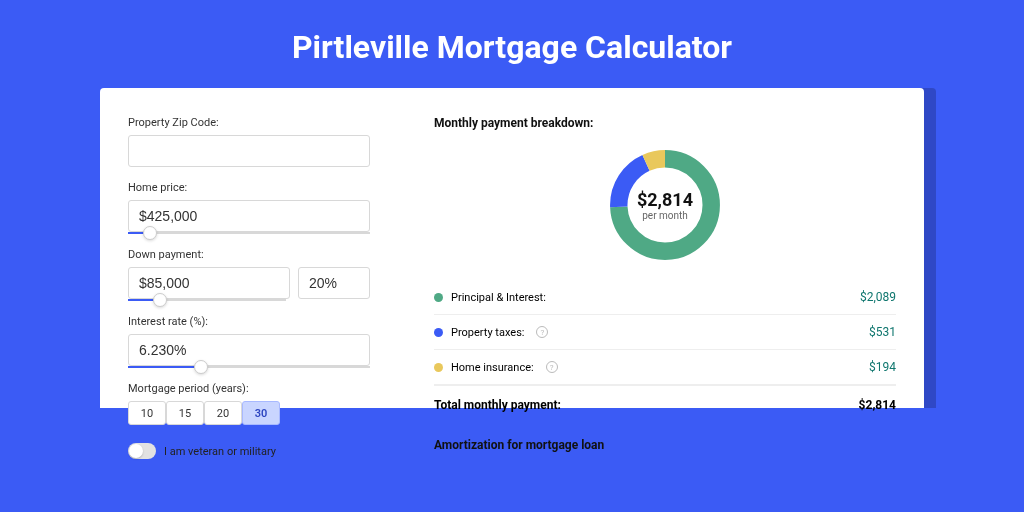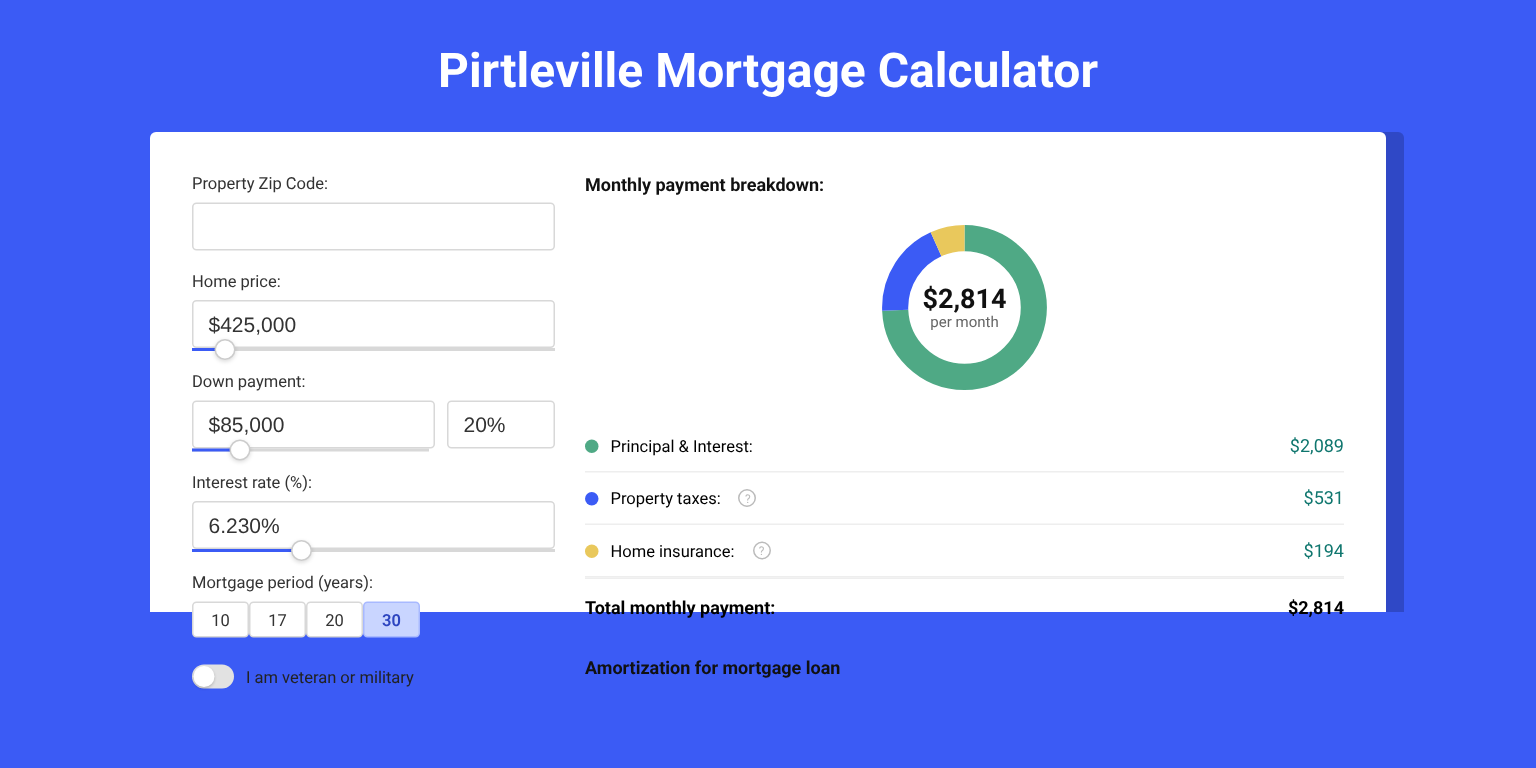--- a/index.html
+++ b/index.html
@@ -89,20 +89,21 @@
     width: 28px; height: 16px; background: #e2e2e2; border-radius: 10px;
     position: relative; cursor: pointer;
   }
   .toggle-knob {
     position: absolute; left: 1px; top: 1px; width: 14px; height: 14px;
     background: #fff; border-radius: 50%; box-shadow: 0 1px 2px rgba(0,0,0,0.2);
   }
   .right-col {
     flex: 1;
     font-size: 11px;
+    margin-left: 44px;
   }
   .breakdown-title {
     font-weight: 700;
     font-size: 12px;
     margin-bottom: 10px;
     color: #111;
   }
   .donut-wrap {
     display: flex;
     justify-content: center;
@@ -183,21 +184,21 @@
       <div class="slider-track">
         <div class="slider-fill" id="ir-fill" style="width: 30%;"></div>
         <div class="slider-thumb" id="ir-thumb" style="left: 30%;"></div>
       </div>
     </div>
 
     <div class="form-group">
       <label class="form-label">Mortgage period (years):</label>
       <div class="period-row" id="period-row">
           <div class="period-btn">10</div>
-          <div class="period-btn">17</div>
+          <div class="period-btn">15</div>
           <div class="period-btn">20</div>
           <div class="period-btn active">30</div>
         </div>
     </div>
 
     <div class="toggle-row">
       <div class="toggle">
         <div class="toggle-knob"></div>
       </div>
       <span>I am veteran or military</span>

